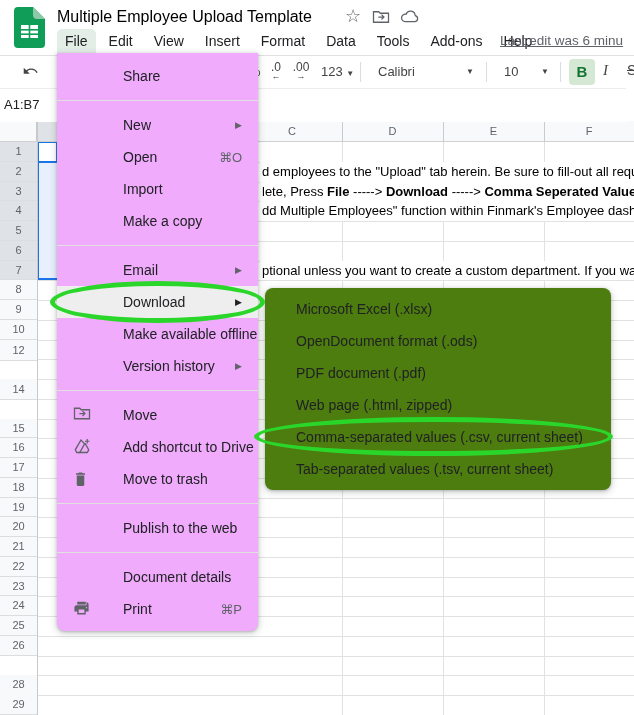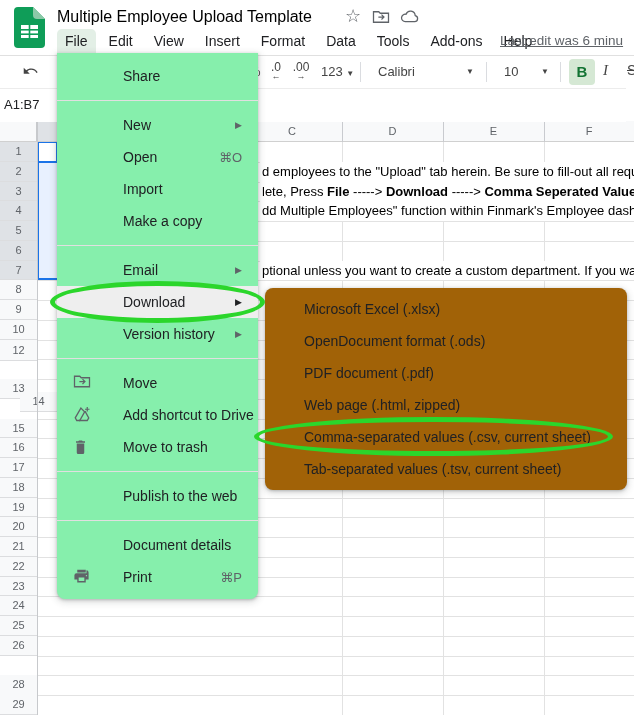--- a/index.html
+++ b/index.html
@@ -50,37 +50,37 @@
               border-right:1px solid #c7c9cc;border-bottom:1px solid #d0d0d0;box-sizing:border-box;}
   .colA-header{position:absolute;left:37px;top:121px;width:21px;height:20px;background:#dfe2e6;}
   .col-label{position:absolute;top:121px;height:21px;line-height:21px;font-size:11px;color:#5f6368;transform:translateX(-50%);}
   .hdr-vsep{position:absolute;top:121px;width:1px;height:21px;background:#c9cbcf;}
   .row-header{position:absolute;left:0;width:37px;background:#f8f9fa;border-bottom:1px solid #dcdddf;
               box-sizing:border-box;font-size:11px;color:#5f6368;text-align:center;}
   .row-header.sel{background:#dfe2e6;}
   .rowhdr-right{position:absolute;left:37px;top:121px;width:1px;height:594px;background:#c7c9cc;}
 
   
-  .filemenu{position:absolute;left:57px;top:53px;width:201px;background:#86efac;border-radius:0 0 8px 8px;
+  .filemenu{position:absolute;left:57px;top:53px;width:201px;background:#f0abfc;border-radius:0 0 8px 8px;
             box-shadow:0 2px 6px 2px rgba(60,64,67,.15),0 1px 3px rgba(60,64,67,.3);
             padding:7px 0 6px 0;z-index:20;}
   .fm-item{display:flex;align-items:center;height:32px;padding:0 16px 0 16px;}
   .fm-item.hl{background:#eeeeee;}
   .fm-icon{width:18px;height:18px;margin-right:32px;flex:none;}
   .fm-icon svg{display:block;}
   .fm-label{flex:1;font-size:14px;color:#202124;white-space:nowrap;}
   .fm-right{font-size:13px;color:#5f6368;white-space:nowrap;}
   .fm-right.arrow{font-size:9px;color:#5f6368;}
   .fm-right.arrow.dark{color:#202124;}
   .fm-div{height:1px;background:#e0e0e0;margin:8px 0;}
 
   
-  .submenu{position:absolute;left:265px;top:288px;width:346px;background:#a16207;border-radius:8px;
+  .submenu{position:absolute;left:265px;top:288px;width:346px;background:#4d7c0f;border-radius:8px;
            box-shadow:0 2px 6px 2px rgba(60,64,67,.15),0 1px 3px rgba(60,64,67,.3);
-           padding:5px 8px;z-index:21;}
+           padding:5px 0;z-index:21;}
   .sm-item{height:32px;line-height:32px;padding-left:31px;font-size:14px;color:#202124;white-space:nowrap;}
 
   
   .oval{position:absolute;border:5px solid #2bd62b;border-radius:50%;box-sizing:border-box;z-index:30;}
   #oval-download{left:50px;top:281px;width:215px;height:42px;}
   #oval-csv{left:254px;top:417px;width:359px;height:39px;}
 </style>
 </head>
 <body>
 
@@ -147,21 +147,21 @@
         <div class="row-header sel" style="top: 201.276px; height: 19.7586px; line-height: 19.7586px;">4</div>
         <div class="row-header sel" style="top: 221.034px; height: 19.7586px; line-height: 19.7586px;">5</div>
         <div class="row-header sel" style="top: 240.793px; height: 19.7586px; line-height: 19.7586px;">6</div>
         <div class="row-header sel" style="top: 260.552px; height: 19.7586px; line-height: 19.7586px;">7</div>
         <div class="row-header" style="top: 280.31px; height: 19.7586px; line-height: 19.7586px;">8</div>
         <div class="row-header" style="top: 300.069px; height: 19.7586px; line-height: 19.7586px;">9</div>
         <div class="row-header" style="top: 319.828px; height: 19.7586px; line-height: 19.7586px;">10</div>
         <div class="row-header" style="top: 339.586px; height: 19.7586px; line-height: 19.7586px;">11</div>
         <div class="row-header" style="top: 341px; height: 19.7586px; line-height: 19.7586px;">12</div>
         <div class="row-header" style="top: 379.103px; height: 19.7586px; line-height: 19.7586px;">13</div>
-        <div class="row-header" style="top: 392px; height: 19.7586px; line-height: 19.7586px; margin-left: 20px;">14</div>
+        <div class="row-header" style="top: 380px; height: 19.7586px; line-height: 19.7586px;">14</div>
         <div class="row-header" style="top: 418.621px; height: 19.7586px; line-height: 19.7586px;">15</div>
         <div class="row-header" style="top: 438.379px; height: 19.7586px; line-height: 19.7586px;">16</div>
         <div class="row-header" style="top: 458.138px; height: 19.7586px; line-height: 19.7586px;">17</div>
         <div class="row-header" style="top: 477.897px; height: 19.7586px; line-height: 19.7586px;">18</div>
         <div class="row-header" style="top: 497.655px; height: 19.7586px; line-height: 19.7586px;">19</div>
         <div class="row-header" style="top: 517.414px; height: 19.7586px; line-height: 19.7586px;">20</div>
         <div class="row-header" style="top: 537.172px; height: 19.7586px; line-height: 19.7586px;">21</div>
         <div class="row-header" style="top: 556.931px; height: 19.7586px; line-height: 19.7586px;">22</div>
         <div class="row-header" style="top: 576.69px; height: 19.7586px; line-height: 19.7586px;">23</div>
         <div class="row-header" style="top: 596.448px; height: 19.7586px; line-height: 19.7586px;">24</div>
@@ -280,20 +280,25 @@
           <span class="fm-label">Email</span>
           <span class="fm-right arrow">▶</span>
         </div>
         <div class="fm-item hl">
           <span class="fm-icon"></span>
           <span class="fm-label">Download</span>
           <span class="fm-right arrow dark">▶</span>
         </div>
         <div class="fm-item">
           <span class="fm-icon"></span>
+          <span class="fm-label">Make available offline</span>
+          <span class="fm-right"></span>
+        </div>
+        <div class="fm-item">
+          <span class="fm-icon"></span>
           <span class="fm-label">Version history</span>
           <span class="fm-right arrow">▶</span>
         </div>
         <div class="fm-div"></div>
         <div class="fm-item">
           <span class="fm-icon">
             <svg width="18" height="15" viewBox="0 0 24 20">
               <path fill="none" stroke="#5f6368" stroke-width="1.7" d="M2 3h7l2 2h11v12H2z"></path>
               <path fill="#5f6368" d="m13.2 13.9-1.1-1.1 1.9-1.9H8.5v-1.6h5.5l-1.9-1.9 1.1-1.1 3.9 3.8z"></path>
             </svg>

